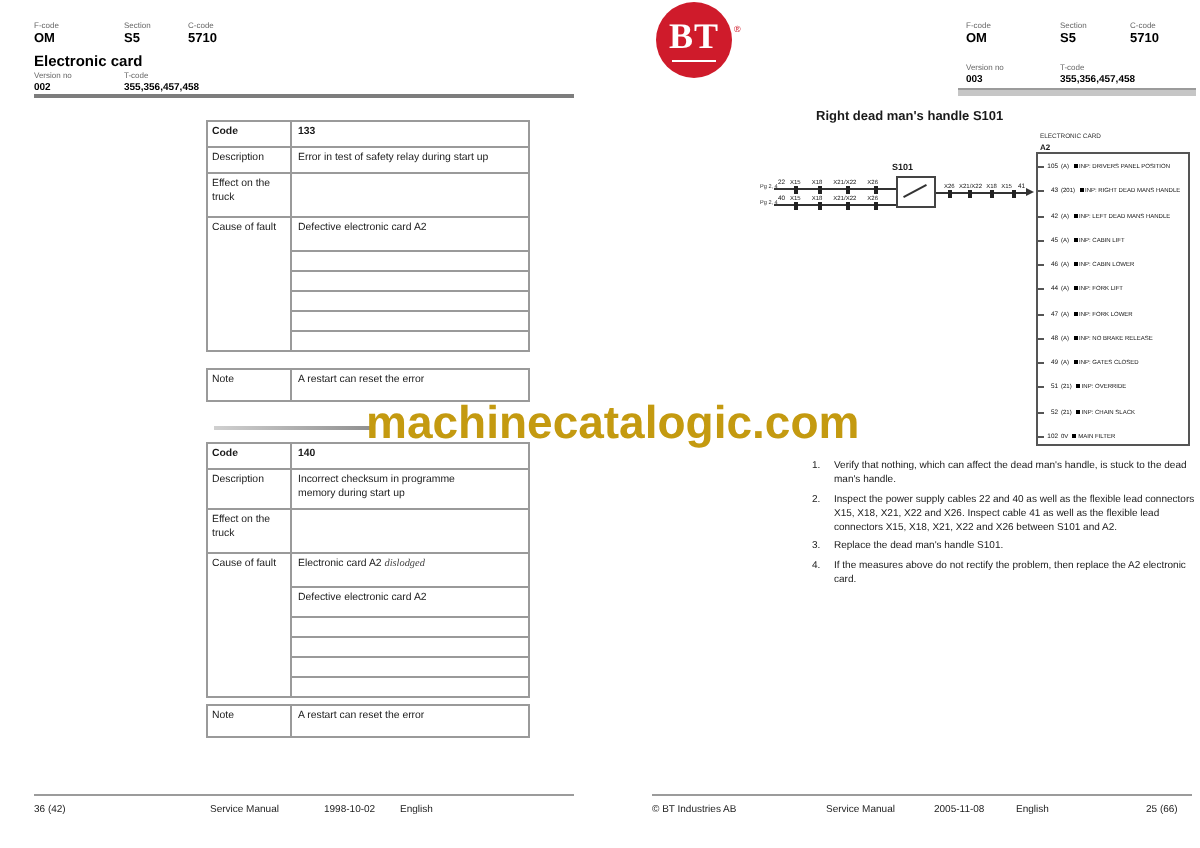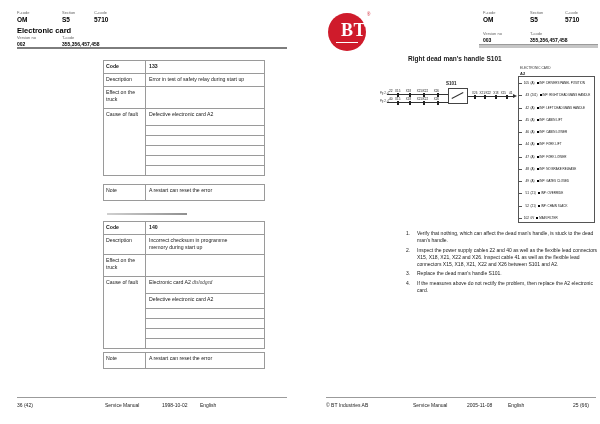--- a/index.html
+++ b/index.html
@@ -100,21 +100,21 @@
   <div class="abs" style="left:17px;top:36px;">
     <div class="tinylbl">Version no</div>
     <div class="hdrval sm">002</div>
   </div>
   <div class="abs" style="left:62px;top:36px;">
     <div class="tinylbl">T-code</div>
     <div class="hdrval sm">355,356,457,458</div>
   </div>
   <div class="abs rule-left" style="left:17px;top:47px;width:270px;"></div>
 
-  <div class="abs logo" style="left: 328px; top: 13px; background: rgb(207, 27, 43); justify-content: flex-end;">
+  <div class="abs logo" style="left: 328px; top: 1px; background: rgb(207, 27, 43);">
     <span class="logo-text">BT</span>
     <span class="logo-underline"></span>
   </div>
   <div class="abs reg" style="left: 367px; top: 12px; color: rgb(207, 27, 43);">®</div>
 
   <div class="abs" style="left:483px;top:11px;">
     <div class="tinylbl">F-code</div>
     <div class="hdrval">OM</div>
   </div>
   <div class="abs" style="left:530px;top:11px;">
@@ -352,14 +352,15 @@
   <div class="abs foot" style="left:200px;top:402px;">English</div>
 
   <div class="abs footline" style="left:326px;top:397px;width:270px;"></div>
   <div class="abs foot" style="left:326px;top:402px;">© BT Industries AB</div>
   <div class="abs foot" style="left:413px;top:402px;">Service Manual</div>
   <div class="abs foot" style="left:467px;top:402px;">2005-11-08</div>
   <div class="abs foot" style="left:508px;top:402px;">English</div>
   <div class="abs foot" style="left:573px;top:402px;">25 (66)</div>
 
   <div class="abs wm-line"></div>
+  <div class="abs wm-text" style="color: rgb(196, 154, 16);">machinecatalogic.com</div>
 
 </div>
 
 </body></html>

